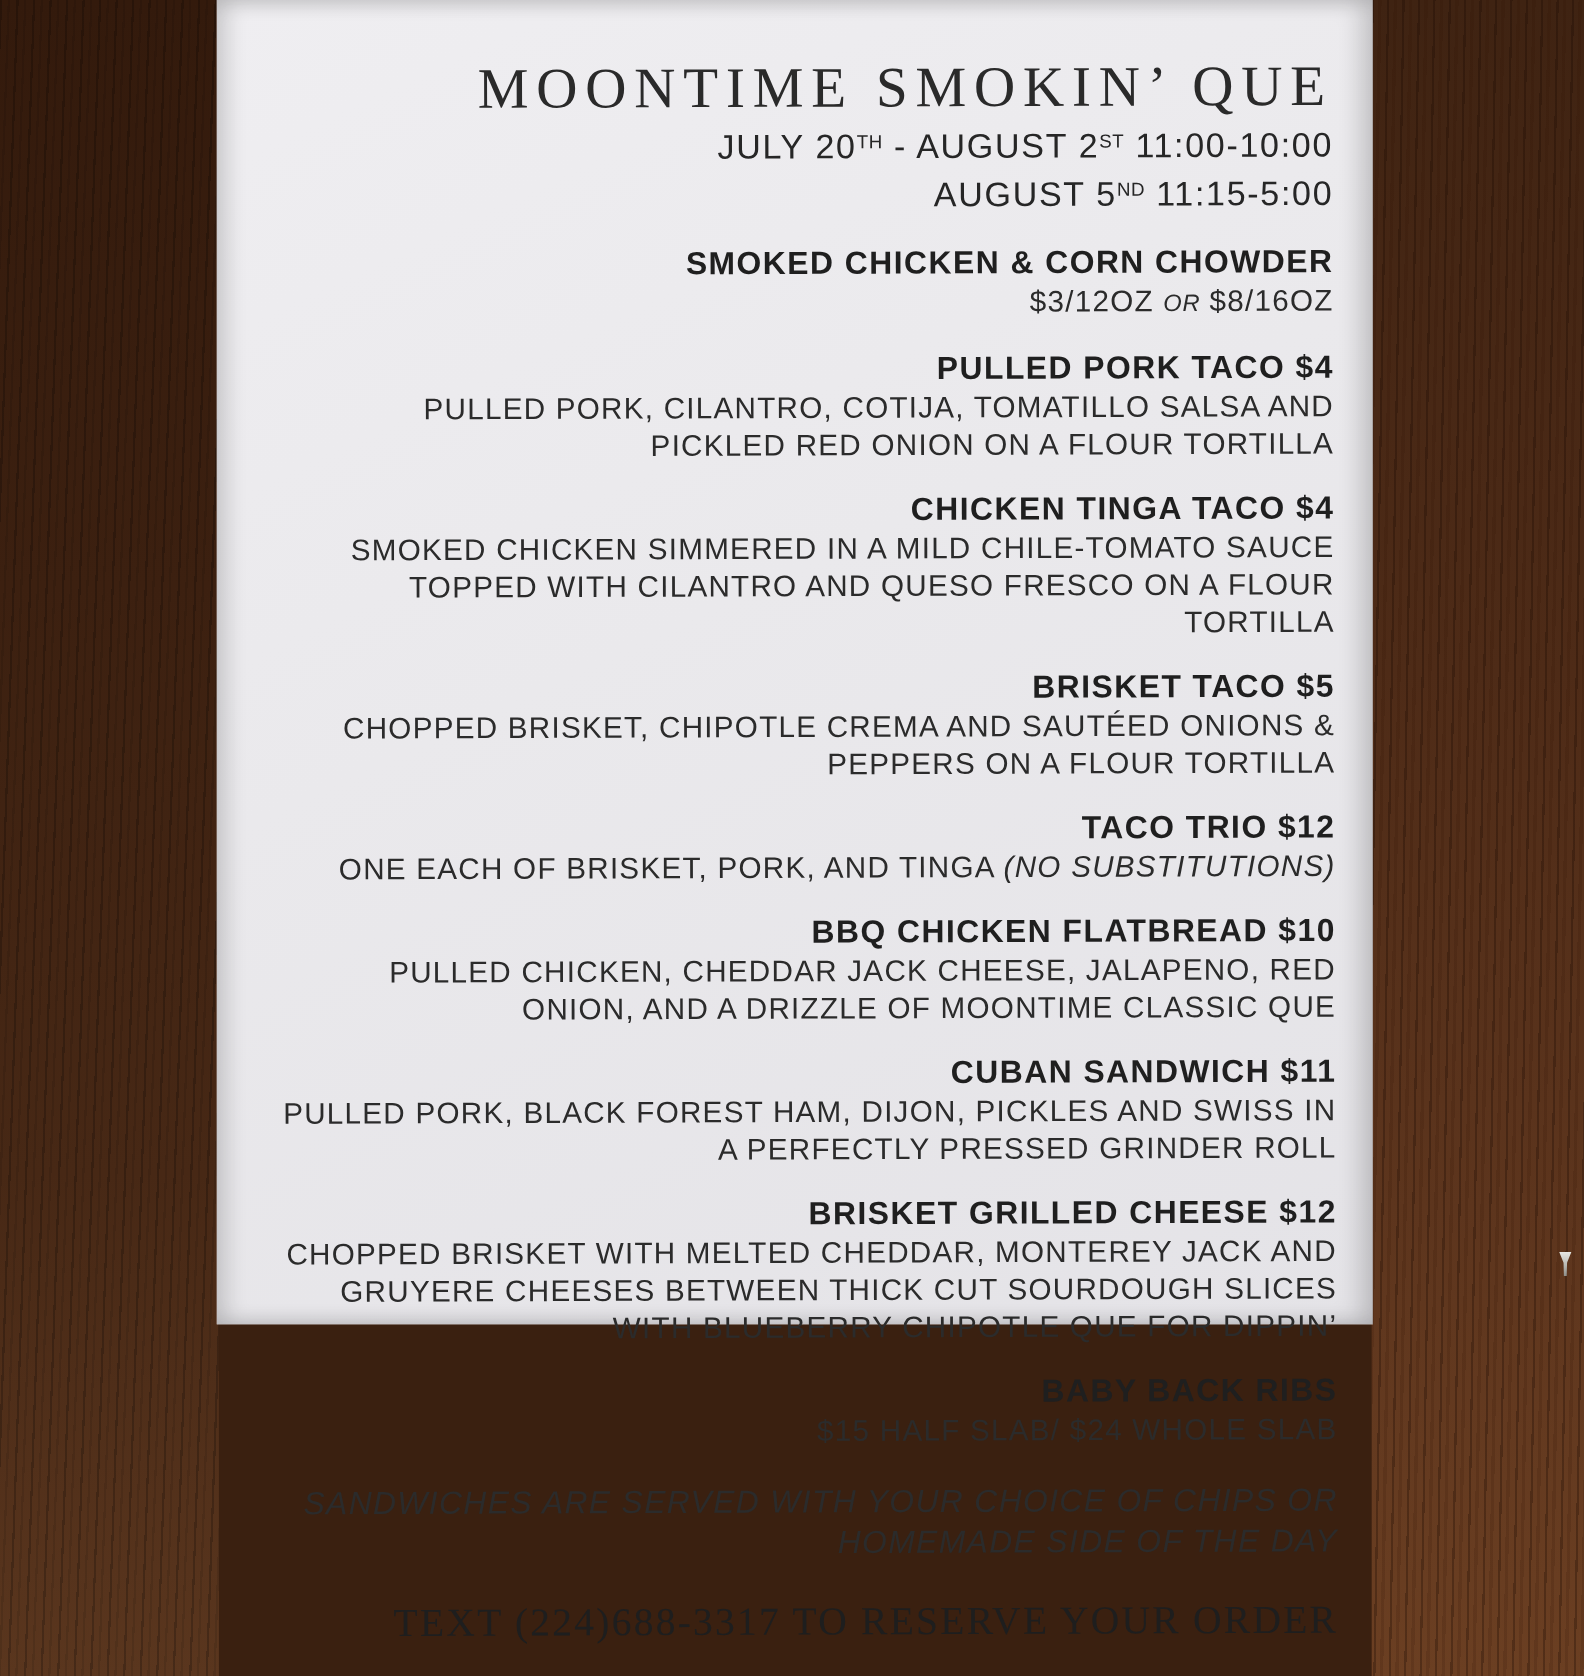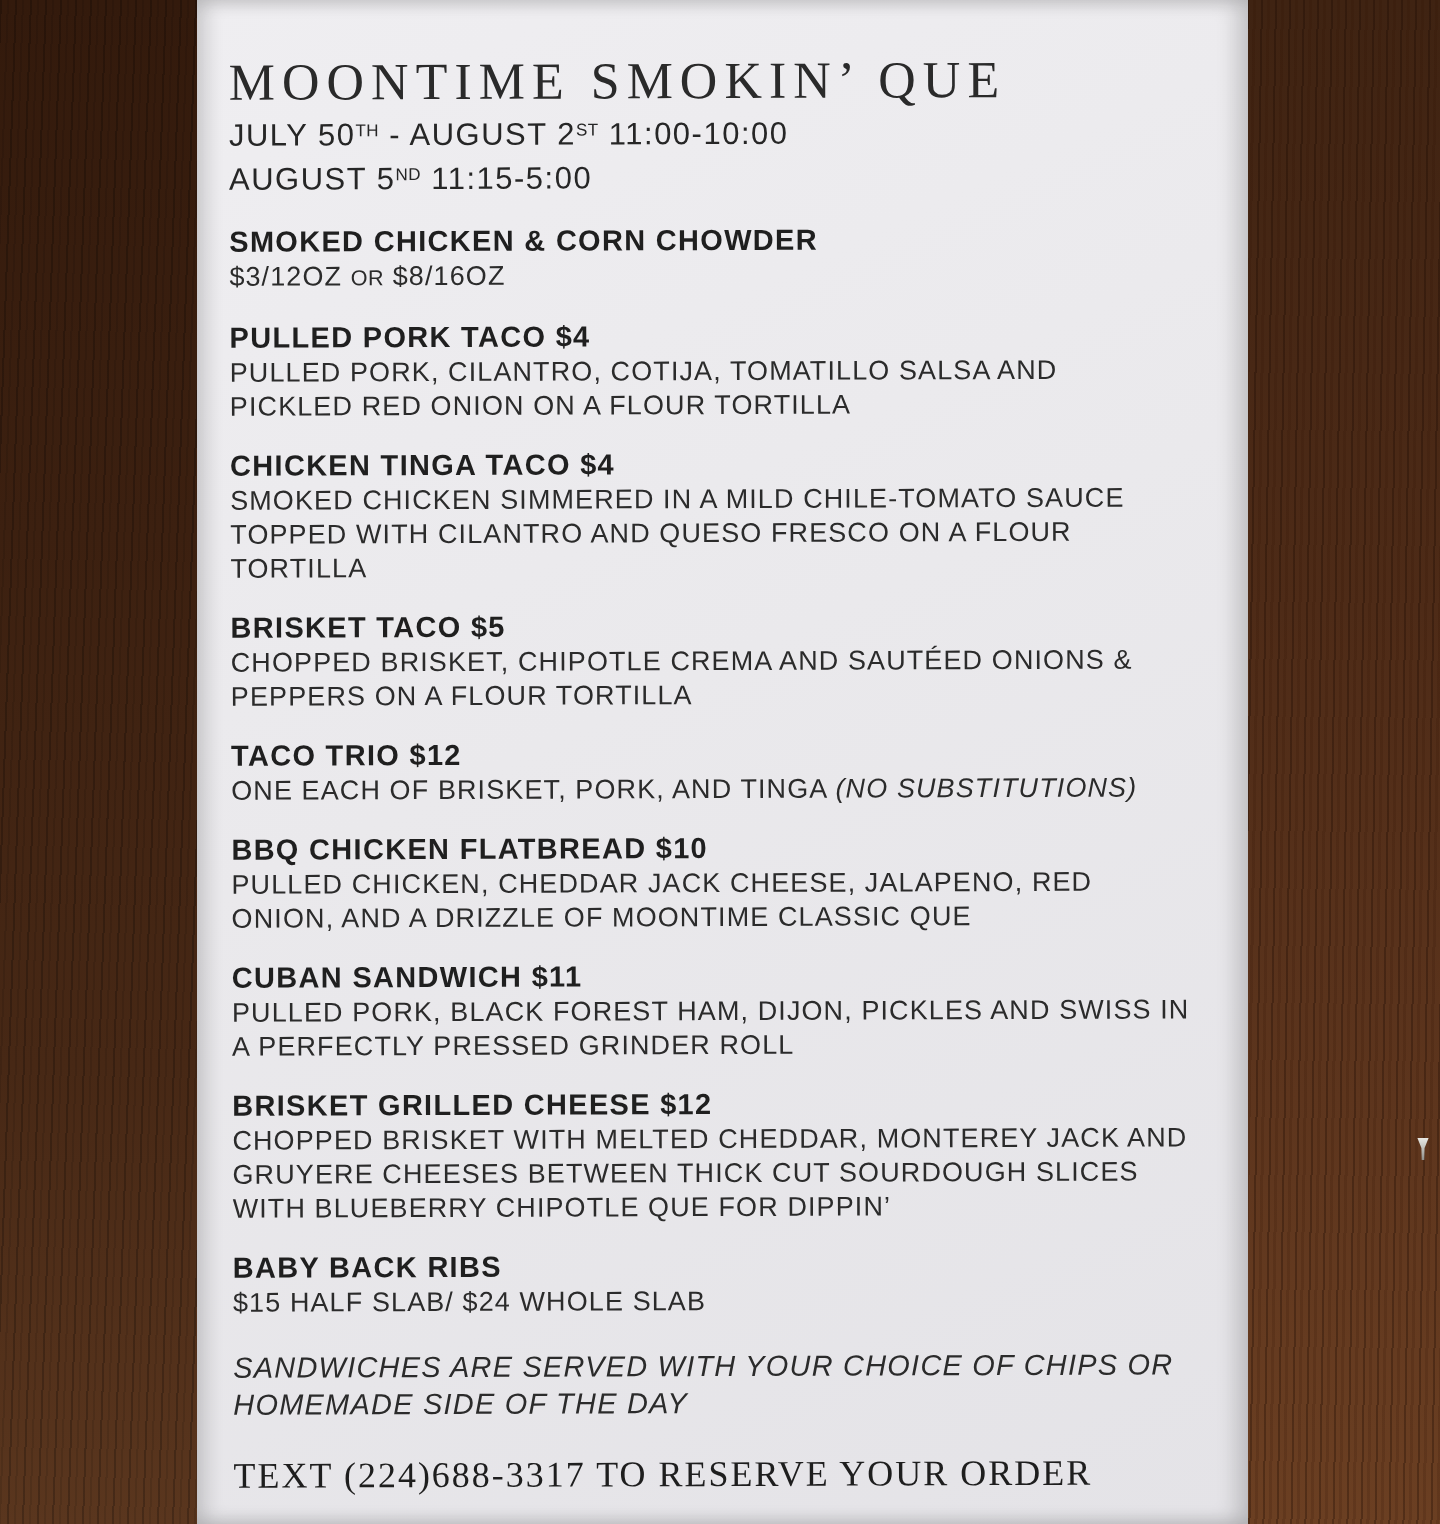--- a/index.html
+++ b/index.html
@@ -27,24 +27,24 @@
       linear-gradient(180deg,#3f2312 0%,#4e2b17 40%,#5d351d 72%,#6b3f22 100%);
   }
   .nail{
     position:absolute;left:168px;top:1138px;width:16px;height:22px;
     background:linear-gradient(180deg,#e8e8e4 0%,#b9b9b4 55%,#8f8f8a 100%);
     clip-path:polygon(15% 0,85% 0,60% 45%,58% 100%,42% 100%,40% 45%);
     filter:drop-shadow(3px 2px 2px rgba(10,3,0,.8));
   }
   
   .paper{
-    position:absolute;left:197px;top:0;width:1051px;height:1524px;
+    position:absolute;left:197px;top:0;width:1051px;height:1204px;
     background:linear-gradient(155deg,#efeef1 0%,#eae9ec 45%,#e4e3e7 100%);
     box-shadow:inset 10px 0 18px rgba(0,0,0,.14), inset -12px 0 20px rgba(0,0,0,.16);
-    color:#222;text-align:left;
+    color:#222;text-align:right;
   }
   .paper-inner{padding:52px 34px 0 34px;transform:rotate(-0.2deg);}
   
   .menu-title{
     font-family:"Liberation Serif",serif;
     font-size:52px;line-height:58px;letter-spacing:7px;
     color:#2a2a2a;white-space:nowrap;
   }
   .date-line{
     font-size:31px;line-height:40px;letter-spacing:1.5px;color:#262626;white-space:nowrap;
@@ -52,21 +52,21 @@
   .date-line sup{font-size:.55em;vertical-align:9px;letter-spacing:.5px;}
   .item{margin-top:24px;}
   .item-name{
     font-weight:700;font-size:29px;line-height:36px;letter-spacing:1.3px;color:#1f1f1f;
   }
   .item-desc{color:#2b2b2b;}
   .item-desc .desc-line{
     font-size:27px;line-height:34px;letter-spacing:1.1px;
   }
   .inline-italic{font-style:italic;}
-  .or-word{font-size:.8em;letter-spacing:.5px;}
+  .or-word{font-style:italic;font-size:.8em;letter-spacing:.5px;}
   .serving-note{margin-top:30px;font-style:italic;color:#2b2b2b;}
   .serving-note .desc-line{font-size:29px;line-height:37px;letter-spacing:1.2px;}
   .footer-line{
     margin-top:30px;
     font-family:"Liberation Serif",serif;
     font-size:36px;line-height:44px;letter-spacing:2px;color:#1e1e1e;white-space:nowrap;
   }
 </style>
 </head>
 <body>
@@ -74,21 +74,21 @@
 <div class="wood wood-left"></div>
 <div class="wood wood-right">
   <div class="nail"></div>
 </div>
 
 <div class="paper">
   <div class="paper-inner">
 
     <div class="menu-title">MOONTIME SMOKIN’ QUE</div>
 
-    <div class="date-line"><span>JULY 50</span><sup>TH</sup><span> - AUGUST 2</span><sup>ST</sup><span> 11:00-10:00</span></div>
+    <div class="date-line"><span>JULY 20</span><sup>TH</sup><span> - AUGUST 2</span><sup>ST</sup><span> 11:00-10:00</span></div>
 
     <div class="date-line"><span>AUGUST 5</span><sup>ND</sup><span> 11:15-5:00</span></div>
 
     <div class="item">
       <div class="item-name">SMOKED CHICKEN &amp; CORN CHOWDER</div>
       <div class="item-desc">
           <div class="desc-line"><span>$3/12OZ </span><span class="or-word">OR</span><span> $8/16OZ</span></div>
         </div>
     </div>
 

